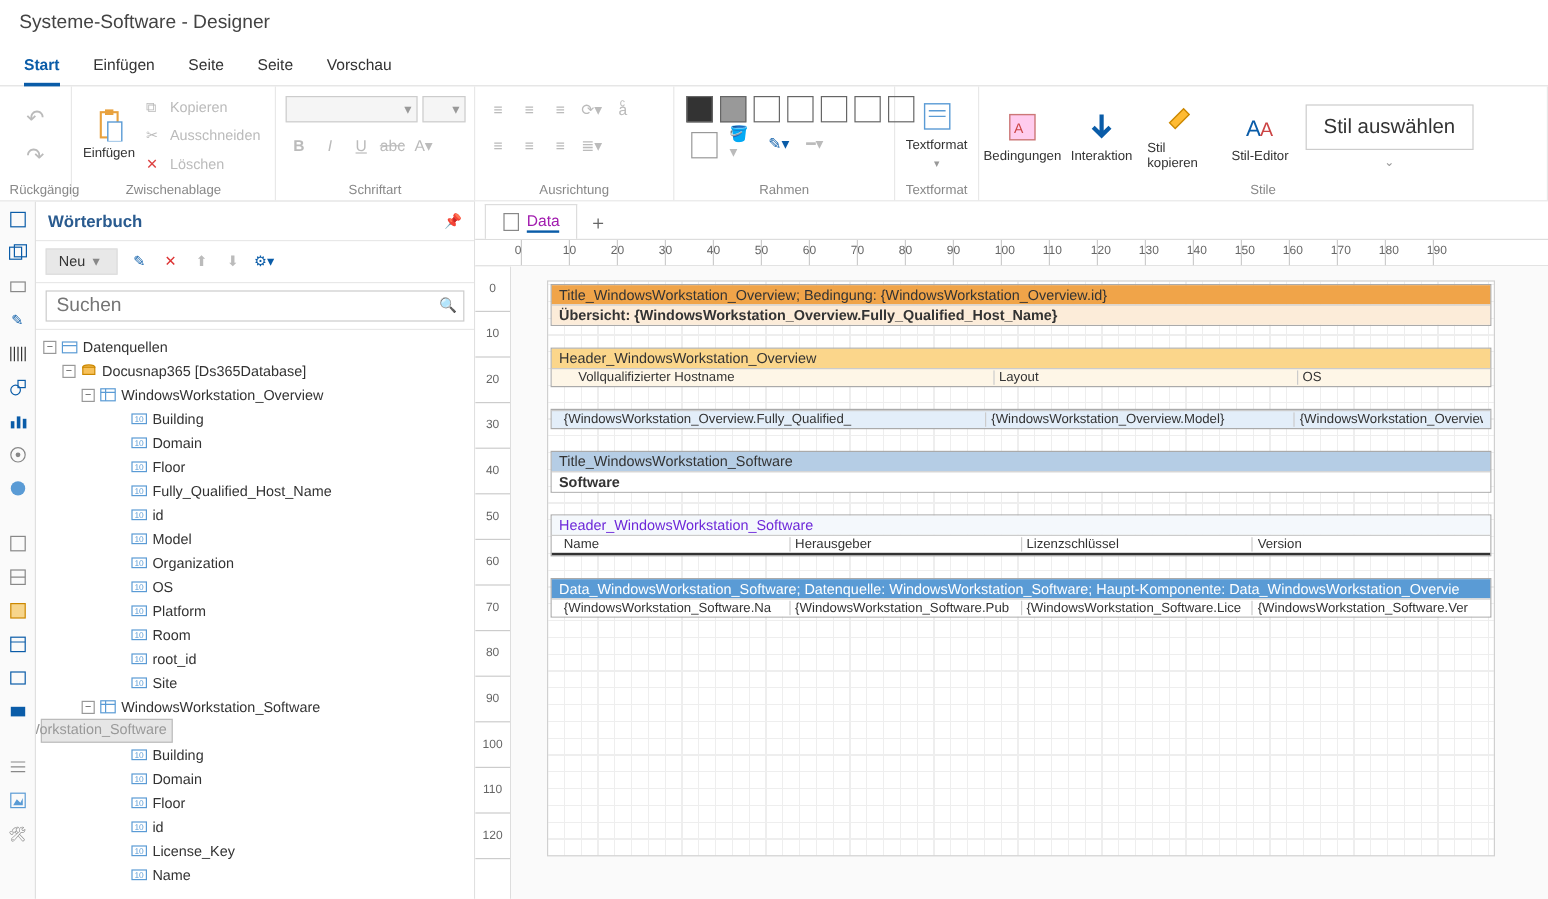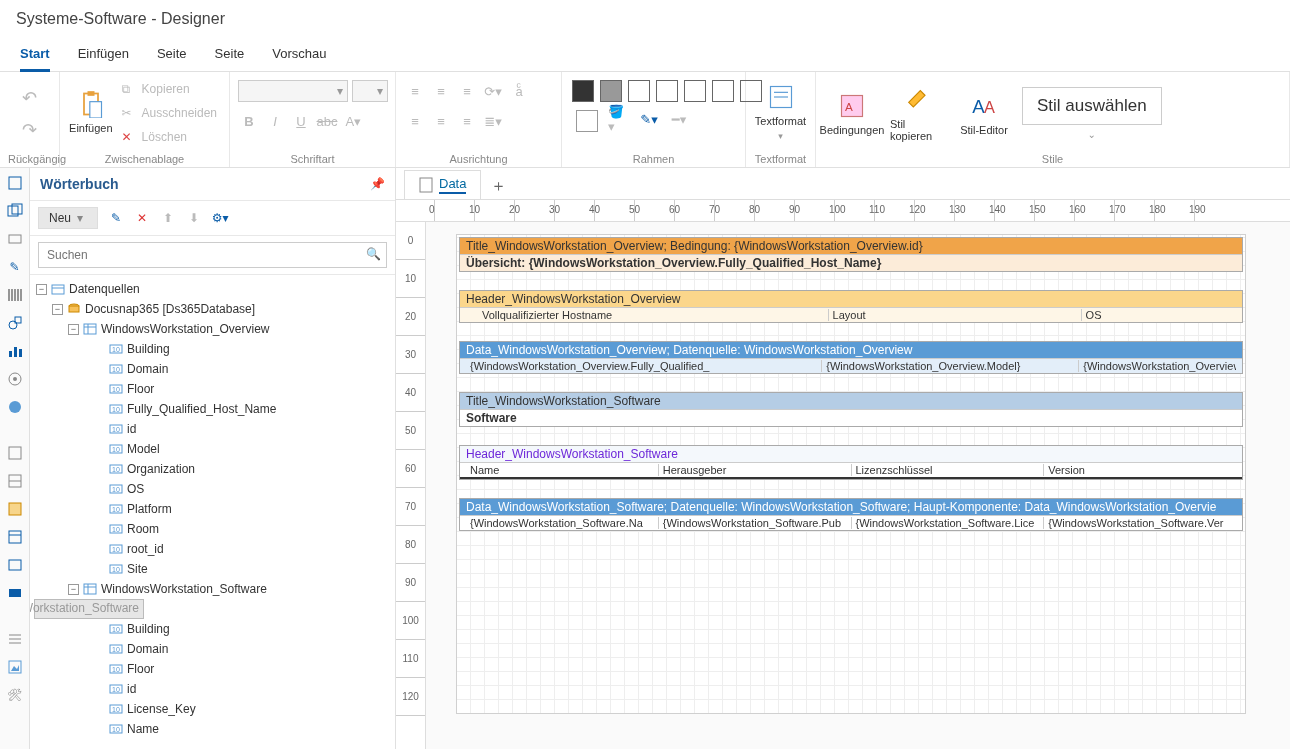--- a/index.html
+++ b/index.html
@@ -38,36 +38,36 @@
 .iconstrip { width: 30px; background: #fafafa; border-right: 1px solid #e0e0e0; display: flex; flex-direction: column; align-items: center; padding-top: 6px; gap: 10px; }
 .iconstrip .strip-ic { width: 18px; height: 18px; cursor: pointer; display: flex; align-items: center; justify-content: center; }
 
 
 .dictpanel { width: 366px; border-right: 1px solid #e0e0e0; display: flex; flex-direction: column; }
 .dictpanel .panel-title { font-size: 14px; font-weight: 600; color: #2a5b8f; padding: 8px 10px; border-bottom: 1px solid #e8e8e8; display: flex; justify-content: space-between; align-items: center; }
 .dictpanel .toolbar { display: flex; align-items: center; gap: 10px; padding: 6px 8px; border-bottom: 1px solid #e8e8e8; }
 .dictpanel .newbtn { background: #e8e8e8; padding: 3px 14px 3px 10px; display: flex; align-items: flex-end; gap: 6px; font-size: 12px; border: 1px solid #ddd; cursor: pointer; }
 .dictpanel .tbic { width: 16px; height: 16px; cursor: pointer; display: flex; align-items: center; justify-content: center; }
 .dictpanel .search { padding: 6px 8px; border-bottom: 1px solid #e8e8e8; }
-.dictpanel .search input { width: 100%; height: 26px; padding: 0 10px 0 8px; border: 1px solid #ccc; font-size: 12px; }
+.dictpanel .search input { width: 100%; height: 26px; padding: 0 10px 0 8px; border: 1px solid #ccc; font-size: 16px; }
 .dictpanel .searchwrap { position: relative; }
 .dictpanel .searchwrap .mag { position: absolute; right: 6px; top: 5px; }
 
 .tree { overflow-y: auto; flex: 1; padding: 4px 4px; font-size: 12px; }
 .treerow { display: flex; align-items: center; height: 20px; gap: 4px; cursor: pointer; white-space: nowrap; }
 .treerow.sel { background: #e6e6e6; border: 1px solid #bbb; }
 .exp { width: 11px; height: 11px; border: 1px solid #999; font-size: 9px; line-height: 9px; text-align: center; color: #555; flex-shrink: 0; }
 .noexp { width: 11px; flex-shrink: 0; }
 .tic { width: 14px; height: 12px; flex-shrink: 0; }
 
 
 .canvas { flex: 1; display: flex; flex-direction: column; background: #fafafa; }
 .tabstrip { height: 32px; display: flex; align-items: flex-end; border-bottom: 1px solid #ddd; padding-left: 8px; gap: 4px; background: #fff; }
 .doctab { display: flex; align-items: center; gap: 6px; padding: 5px 14px; border: 1px solid #ddd; border-bottom: none; font-size: 13px; background: #fff; cursor: pointer; }
-.doctab.active span.lbl { color: #0369a1; border-bottom: 2px solid #0a5ca8; padding-bottom: 1px; }
+.doctab.active span.lbl { color: #a21caf; border-bottom: 2px solid #0a5ca8; padding-bottom: 1px; }
 .addtab { width: 26px; height: 26px; display: flex; align-items: center; justify-content: center; font-size: 16px; color: #666; cursor: pointer; }
 .ruler-h { height: 22px; background: #fff; border-bottom: 1px solid #ddd; display: flex; font-size: 10px; color: #666; padding-left: 38px; }
 .ruler-h .tick { position: relative; width: 40px; border-left: 1px solid #ccc; display: flex; align-items: center; }
 .ruler-h .tick span { position: absolute; top: 4px; left: -6px; }
 .scroll { flex: 1; display: flex; overflow: hidden; }
 .ruler-v { width: 30px; background: #fff; border-right: 1px solid #ddd; font-size: 10px; color: #666; }
 .ruler-v .vtick { height: 38px; border-bottom: 1px solid #ccc; display: flex; align-items: center; justify-content: center; }
 .page { flex: 1; overflow: auto; padding: 12px 0 40px 30px; background: #fafafa; }
 .sheet { width: 790px; min-height: 480px; background: #fff; border: 1px solid #d0d0d0; background-image: repeating-linear-gradient(0deg, transparent, transparent 13px, #eee 13px, #eee 14px), repeating-linear-gradient(90deg, transparent, transparent 13px, #eee 13px, #eee 14px); }
 .band { border: 1px solid #aaa; margin: 2px; }
@@ -215,20 +215,26 @@
     <div class="ribbon-group-body" style="gap:10px;align-items:center">
       <div class="ribbon-bigbtn">
         <svg class="ic" viewBox="0 0 24 24">
             <rect x="3" y="3" width="18" height="18" fill="#fce" stroke="#c77"></rect>
             <text x="6" y="16" font-size="10" fill="#c44">A</text>
           </svg>
         <span>Bedingungen</span>
       </div>
       <div class="ribbon-bigbtn">
         <svg class="ic" viewBox="0 0 24 24">
+            <path d="M12 3 L12 18 M6 12 L12 18 L18 12" stroke="#0a5ca8" stroke-width="3" fill="none"></path>
+          </svg>
+        <span>Interaktion</span>
+      </div>
+      <div class="ribbon-bigbtn">
+        <svg class="ic" viewBox="0 0 24 24">
             <path d="M4 14 L14 4 L18 8 L8 18 Z" fill="#fb3" stroke="#c80"></path>
           </svg>
         <span>Stil kopieren</span>
       </div>
       <div class="ribbon-bigbtn">
         <svg class="ic" viewBox="0 0 24 24">
             <text x="2" y="18" font-size="16" fill="#0a5ca8">A</text>
             <text x="12" y="18" font-size="14" fill="#c44">A</text>
           </svg>
         <span>Stil-Editor</span>
@@ -659,21 +665,20 @@
             <div class="band-title bg-yellow">Header_WindowsWorkstation_Overview</div>
             <div class="band-content bg-yellow-lt tbl">
               <div class="cell" style="flex:1.4">Vollqualifizierter Hostname</div>
               <div class="cell">Layout</div>
               <div class="cell" style="flex:0.6">OS</div>
             </div>
           </div>
           <div style="height:14px"></div>
 
           <div class="band">
-            <div class="band-title bg-blue">Data_WindowsWorkstation_Overview; Datenquelle: WindowsWorkstation_Overview</div>
             <div class="band-content bg-blue-lt tbl">
               <div class="cell" style="flex:1.4">{WindowsWorkstation_Overview.Fully_Qualified_</div>
               <div class="cell">{WindowsWorkstation_Overview.Model}</div>
               <div class="cell" style="flex:0.6">{WindowsWorkstation_Overview.OS}</div>
             </div>
           </div>
           <div style="height:14px"></div>
 
           <div class="band">
             <div class="band-title bg-bluegrey">Title_WindowsWorkstation_Software</div>

